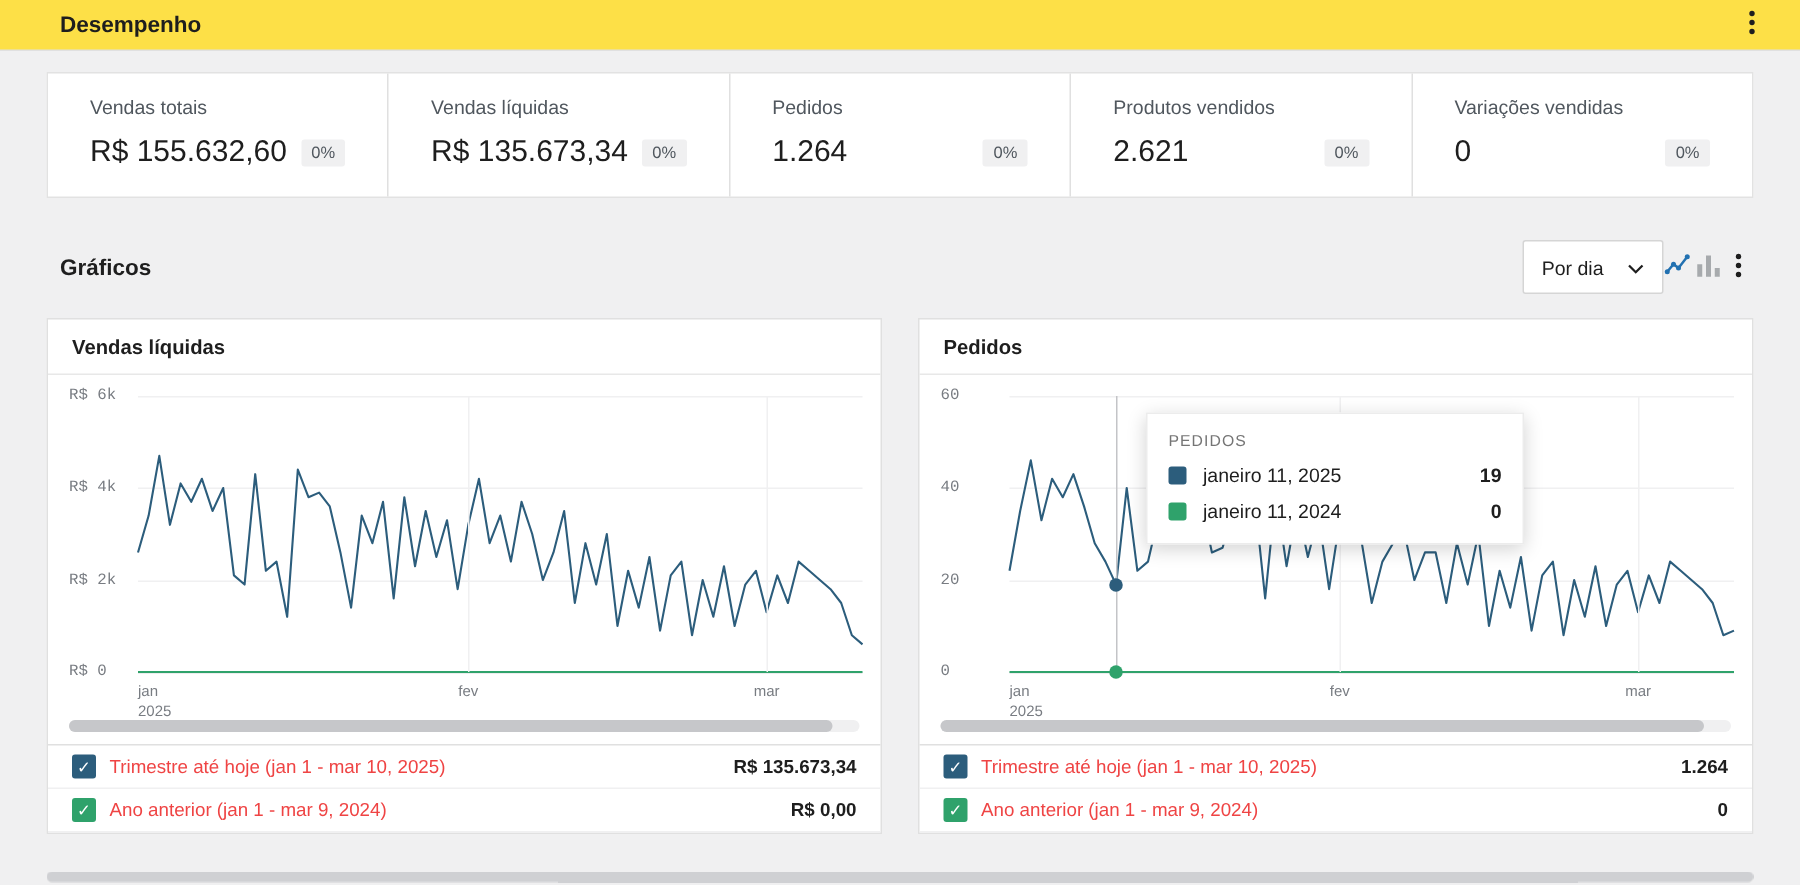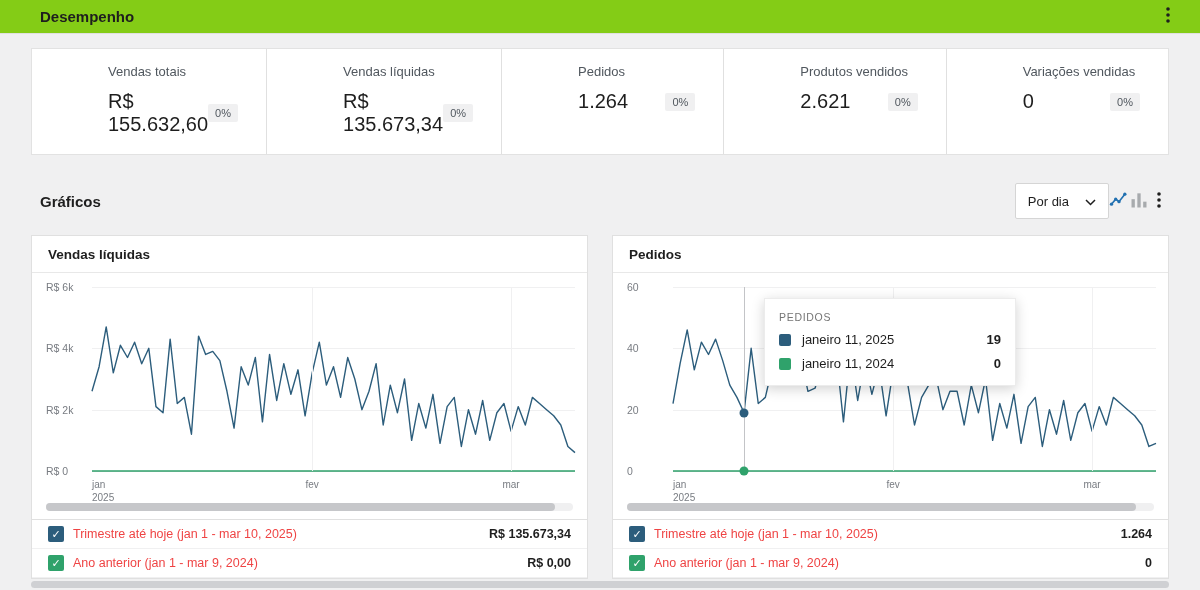--- a/index.html
+++ b/index.html
@@ -1,48 +1,48 @@
 <!DOCTYPE html>
 <html><head>
 <meta charset="utf-8">
 <style>
   html,body{margin:0;padding:0;width:1200px;height:590px;overflow:hidden;
     background:#f0f0f1;font-family:"Liberation Sans",sans-serif;color:#1e1e1e;}
   *{box-sizing:border-box;}
 
   
-  .topbar{height:34px;background:#84cc16;border-bottom:1px solid #e0e0e0;
+  .topbar{height:34px;background:#fde047;border-bottom:1px solid #e0e0e0;
     display:flex;align-items:center;justify-content:space-between;padding:0 22px 0 40px;}
   .topbar h1{font-size:15px;font-weight:600;margin:0;}
   .kebab-btn{background:none;border:none;padding:2px;cursor:pointer;display:flex;align-items:center;}
 
   
   .stats{margin:14px 31px 0;background:#fff;border:1px solid #e2e2e2;display:flex;}
-  .stat-card{flex:1;padding:15px 28px 18px;border-right:1px solid #e0e0e0;margin-left:48px;}
+  .stat-card{flex:1;padding:15px 28px 18px;border-right:1px solid #e0e0e0;}
   .stat-card:last-child{border-right:none;}
   .stat-label{font-size:13px;color:#50575e;margin-bottom:11px;}
   .stat-value-row{display:flex;align-items:center;justify-content:space-between;}
   .stat-value{font-size:20px;font-weight:500;}
   .badge{font-size:11px;color:#50575e;background:#f0f0f1;padding:3px 7px;border-radius:2px;}
 
   
   .section-row{display:flex;align-items:center;justify-content:space-between;
     margin:28px 31px 16px;padding-left:9px;}
   .section-row h2{font-size:15px;font-weight:600;margin:0;}
   .controls{display:flex;align-items:center;}
   .interval-select{height:36px;background:#fff;border:1px solid #d5d5d5;border-radius:2px;
     display:flex;align-items:center;gap:16px;padding:0 12px;font-size:13px;cursor:pointer;}
   .icon-btn{background:none;border:none;padding:0;cursor:pointer;display:flex;align-items:center;}
 
   
   .charts-row{display:flex;gap:24px;margin:0 31px;}
   .panel{flex:1;background:#fff;border:1px solid #e0e0e0;position:relative;}
   .panel-head{padding:11px 16px 10px;border-bottom:1px solid #e8e8e8;}
   .panel-head h3{margin:0;font-size:13.5px;font-weight:700;}
-  .chart-area{display:flex;padding:14px 12px 0 14px;height:198px;}
+  .chart-area{display:flex;padding:14px 12px 0 14px;height:198px;font-family:Liberation Mono, monospace;}
   .y-axis{width:46px;flex:none;position:relative;}
   .yt{position:absolute;left:0;transform:translateY(-50%);font-size:10.5px;color:#787c82;white-space:nowrap;}
   .plot{flex:1;position:relative;}
   svg.chart{position:absolute;inset:0;width:100%;height:100%;overflow:visible;}
   .hline{position:absolute;left:0;right:0;height:0;border-top:1px solid #f0f0f1;}
   .hline.base{border-color:#dcdcde;}
   .vgrid{position:absolute;top:0;bottom:0;width:0;border-left:1px solid #f0f0f1;}
   .hover-line{position:absolute;top:0;bottom:0;width:1px;background:#c3c4c7;}
   .dot{position:absolute;width:9px;height:9px;border-radius:50%;transform:translate(-50%,-50%);z-index:3;}
   .x-axis{position:relative;height:26px;margin:4px 12px 0 60px;}

